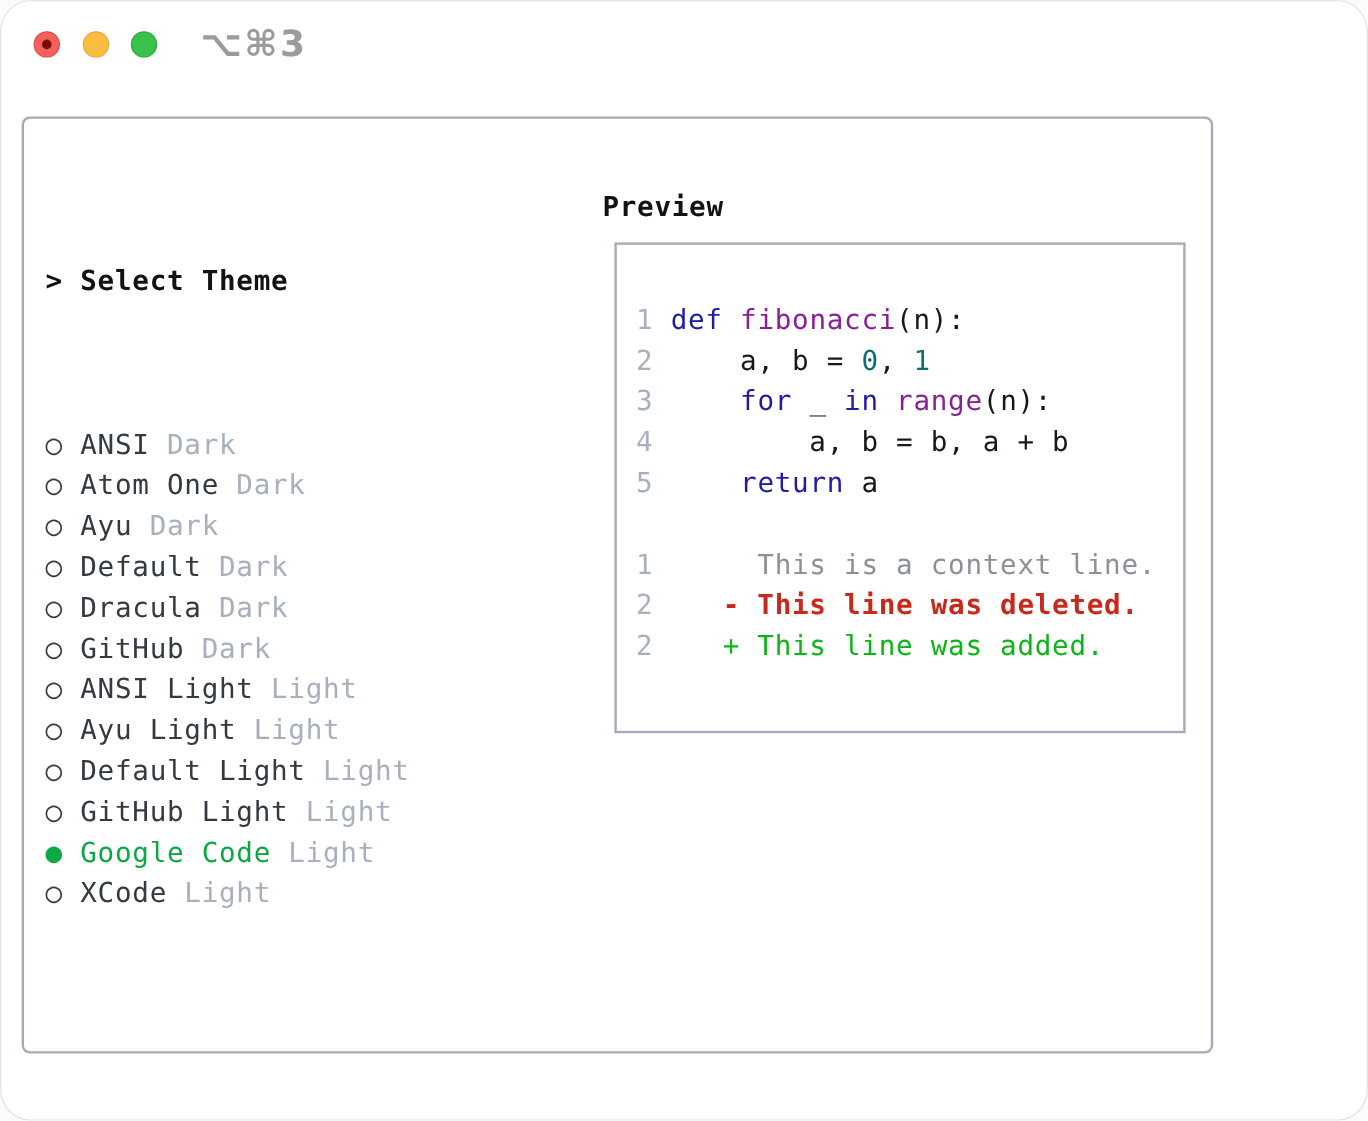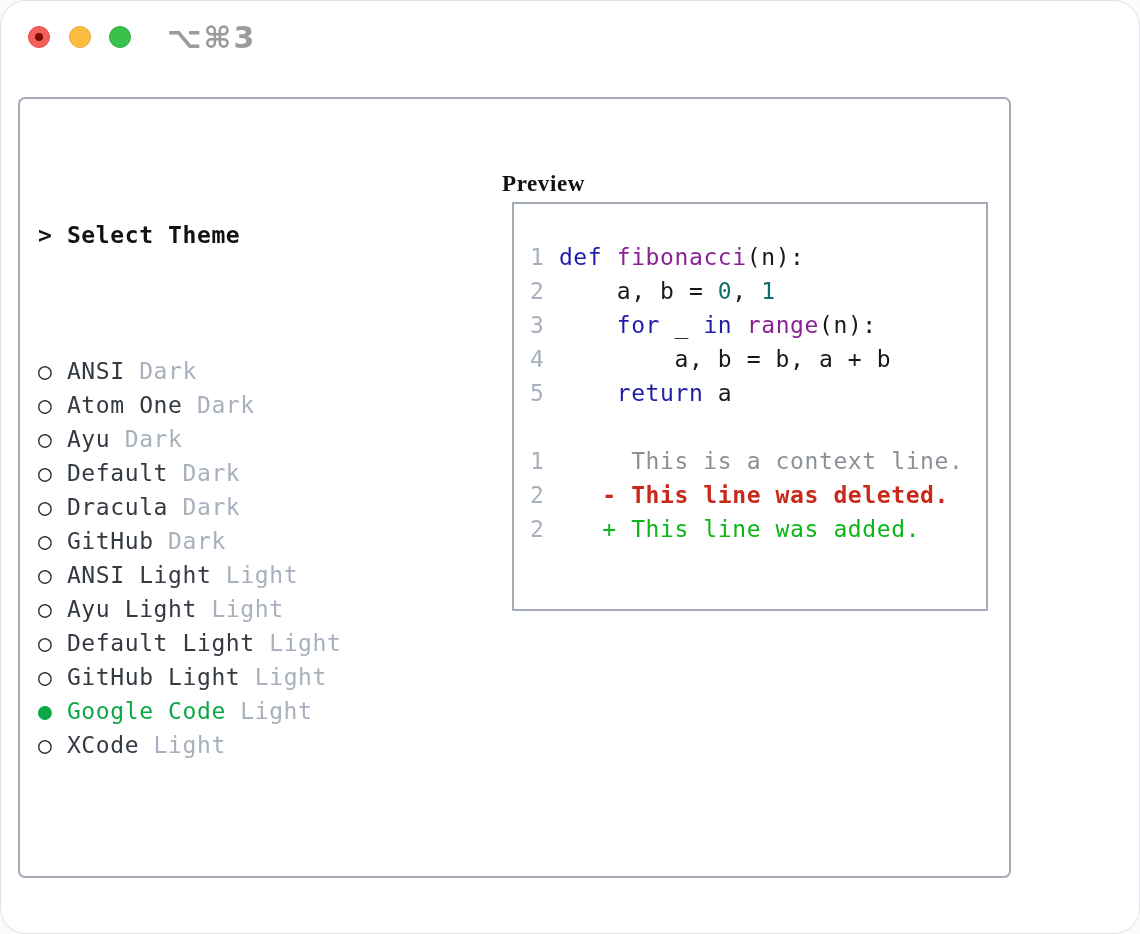--- a/index.html
+++ b/index.html
@@ -27,26 +27,26 @@
   .left-col { position:absolute; left:18px; top:51px; }
   .row { height:34px; white-space:pre; color:var(--c-item_text); }
   .row .marker-off { color:var(--c-item_text); }
   .row .marker-on { color:var(--c-selected_green); }
   .row.selected .name { color:var(--c-selected_green); }
   .variant { color:var(--c-muted_gray);text-align:center; }
   .hdr-row { font-weight:bold; color:var(--c-heading_text); }
   .hdr-row .marker { font-weight:bold; color:var(--c-heading_text); }
   .section-gap { height:34px; }
   
-  .preview-label { position:absolute; left:482px; top:68px; font-weight:bold; color:var(--c-heading_text); white-space:pre;font-family:Liberation Serif, serif; }
+  .preview-label { position:absolute; left:482px; top:57px; font-weight:bold; color:var(--c-heading_text); white-space:pre; }
   .preview-box {
     position:absolute; left:492px; top:103px; width:476px; height:409px;
     border:2px solid var(--c-panel_border); background:#fff; overflow:hidden;
   }
-  .code { position:absolute; left:16px; top:36px; }
+  .code { position:absolute; left:16px; top:46px; }
   .code-line { height:34px; white-space:pre; }
   .tok-num { color:var(--c-line_number_gray); }
   .tok-kw { color:var(--c-keyword_blue); }
   .tok-fn { color:var(--c-function_purple); }
   .tok-lit { color:var(--c-literal_teal); }
   .tok-plain { color:var(--c-code_plain); }
   .tok-ctx { color:var(--c-context_gray); }
   .tok-del { color:var(--c-deleted_red);font-weight:bold; }
   .tok-add { color:var(--c-added_green);margin-top:16px; }
 </style>

